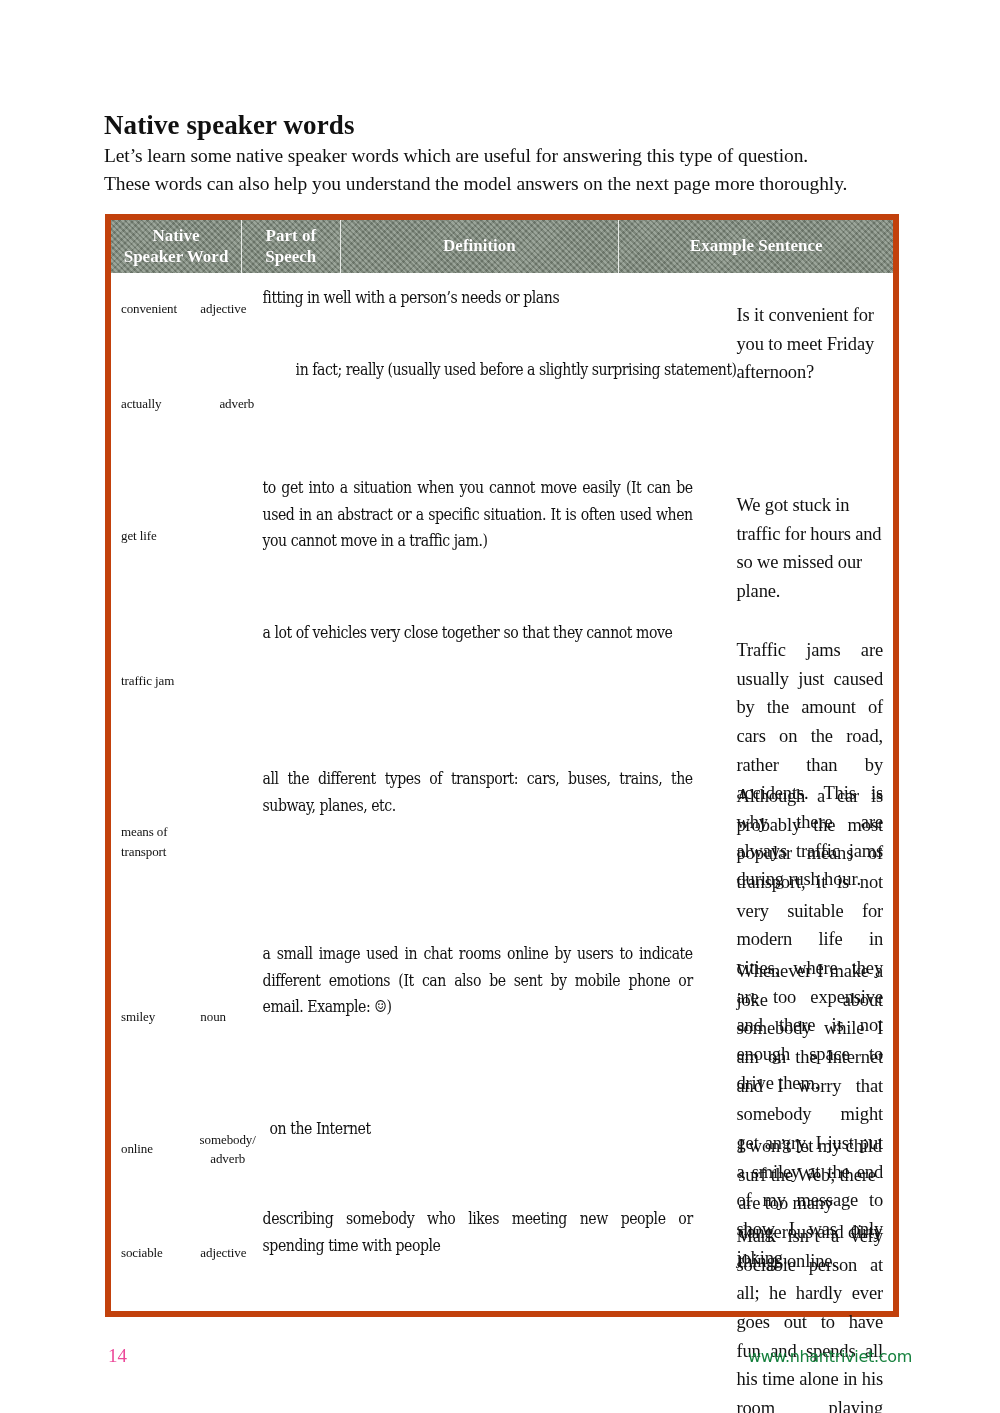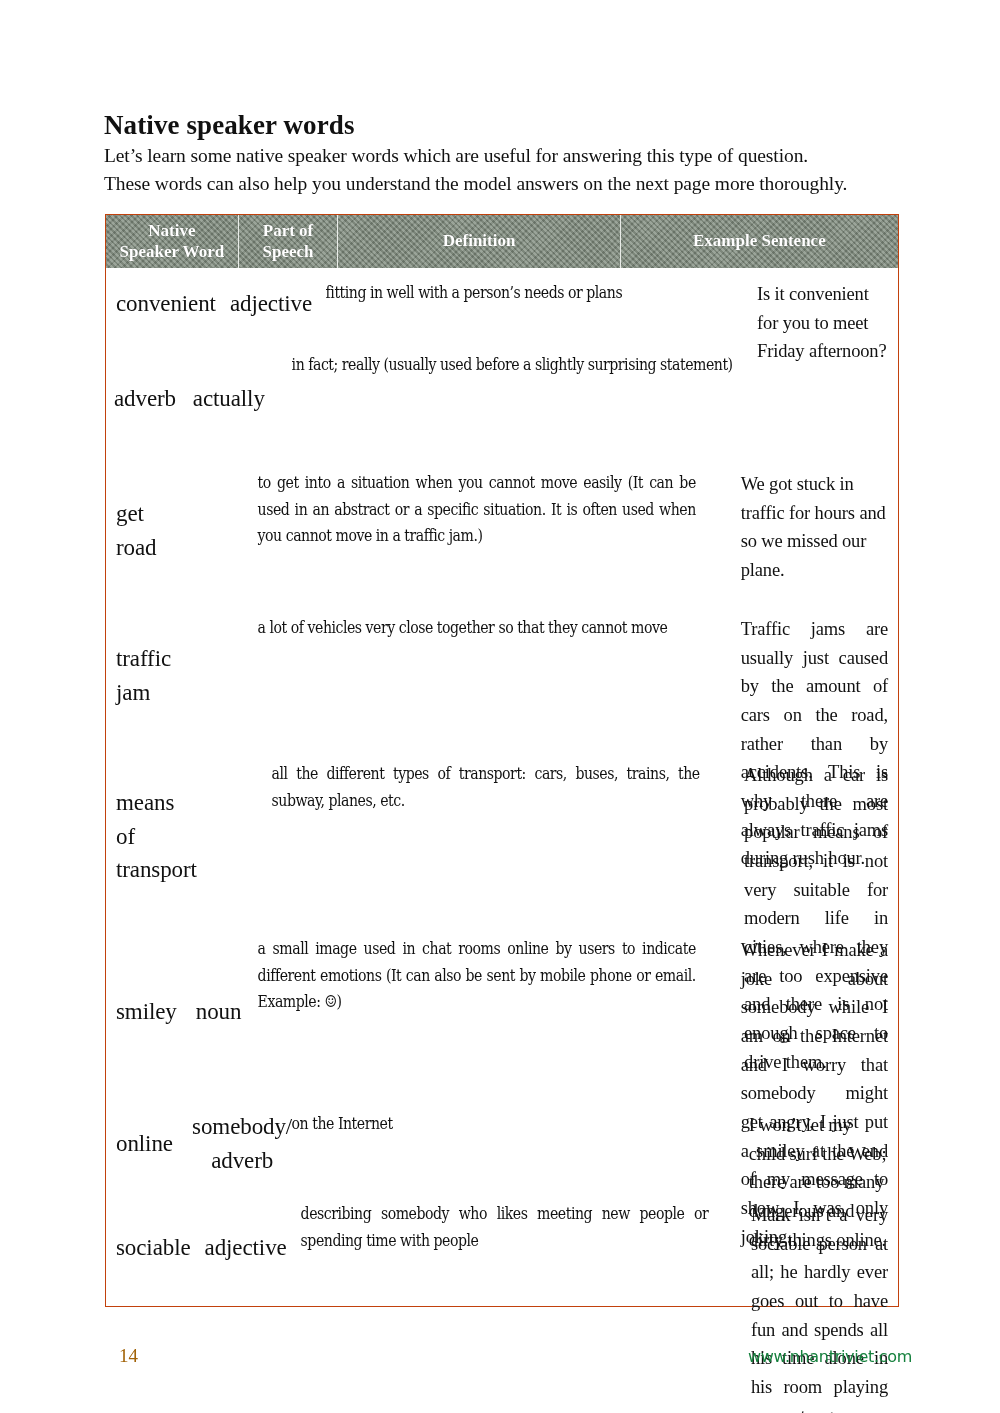--- a/index.html
+++ b/index.html
@@ -45,21 +45,21 @@
     letter-spacing: -0.1px;
   }
   .intro p { margin: 0; }
 
   
   .vocab-table {
     position: absolute;
     left: 105px;
     top: 214px;
     width: 794px;
-    border: 1px solid #c2410c;
+    border: 6px solid #c2410c;
     box-sizing: border-box;
     background: #fff;
   }
 
   .thead {
     display: flex;
     height: 53px;
     background:
       repeating-linear-gradient(45deg, rgba(255,255,255,.14) 0 2px, rgba(0,0,0,.10) 2px 4px),
       repeating-linear-gradient(-45deg, rgba(255,255,255,.10) 0 3px, rgba(0,0,0,.08) 3px 5px),
@@ -88,21 +88,21 @@
   .tbody { }
 
   .trow {
     display: flex;
     align-items: stretch;
     box-sizing: border-box;
   }
 
   .cell {
     box-sizing: border-box;
-    font-size: 23px;
+    font-size: 13px;
     line-height: 1.47;
   }
 
   .cell-word {
     display: flex;
     align-items: center;
     padding: 0 6px 0 10px;
     letter-spacing: -0.1px;
   }
   .cell-word .wrap { width: 100%; }
@@ -127,30 +127,31 @@
     width: 105.3%;
   }
 
   .cell-ex {
     padding: 12px 10px 10px 9px;
     font-size: 18.5px;
     line-height: 1.55;
     letter-spacing: -0.15px;
     text-align: justify;
     border-left: 0;
+    margin-top: 16px;
   }
   .cell-ex.nojust { text-align: left; }
 
   
   .footer-page {
     position: absolute;
-    left: 119px;
+    left: 108px;
     top: 1345px;
     font-size: 19px;
-    color: #a16207;
+    color: #ec4899;
   }
   .footer-site {
     position: absolute;
     right: 88px;
     top: 1347px;
     font-size: 16px;
     color: #15803d;
     font-family: "DejaVu Sans", "Liberation Sans", sans-serif;
     letter-spacing: -0.3px;
   }
@@ -191,30 +192,30 @@
       <div class="trow" style="height:72px">
         <div class="cell cell-word c1">
             <span class="wrap">convenient</span>
           </div>
         <div class="cell cell-pos c2">adjective</div>
         <div class="cell cell-def c3">fitting in well with a person’s needs or plans</div>
         <div class="cell cell-ex c4 nojust">Is it convenient for you to meet Friday afternoon?</div>
       </div>
 
       <div class="trow" style="height:118px">
+        <div class="cell cell-word c1">
+            <span class="wrap">actually</span>
+          </div>
         <div class="cell cell-pos c2">adverb</div>
-        <div class="cell cell-word c1">
-            <span class="wrap">actually</span>
-          </div>
         <div class="cell cell-def c3">in fact; really (usually used before a slightly surprising statement)</div>
       </div>
 
       <div class="trow" style="height:145px">
         <div class="cell cell-word c1">
-            <span class="wrap">get road</span>
+            <span class="wrap">get life</span>
           </div>
         <div class="cell cell-pos c2"></div>
         <div class="cell cell-def c3">to get into a situation when you cannot move easily (It can be used in an abstract or a specific situation. It is often used when you cannot move in a traffic jam.)</div>
         <div class="cell cell-ex c4 nojust">We got stuck in traffic for hours and so we missed our plane.</div>
       </div>
 
       <div class="trow" style="height:146px">
         <div class="cell cell-word c1">
             <span class="wrap">traffic jam</span>
           </div>

